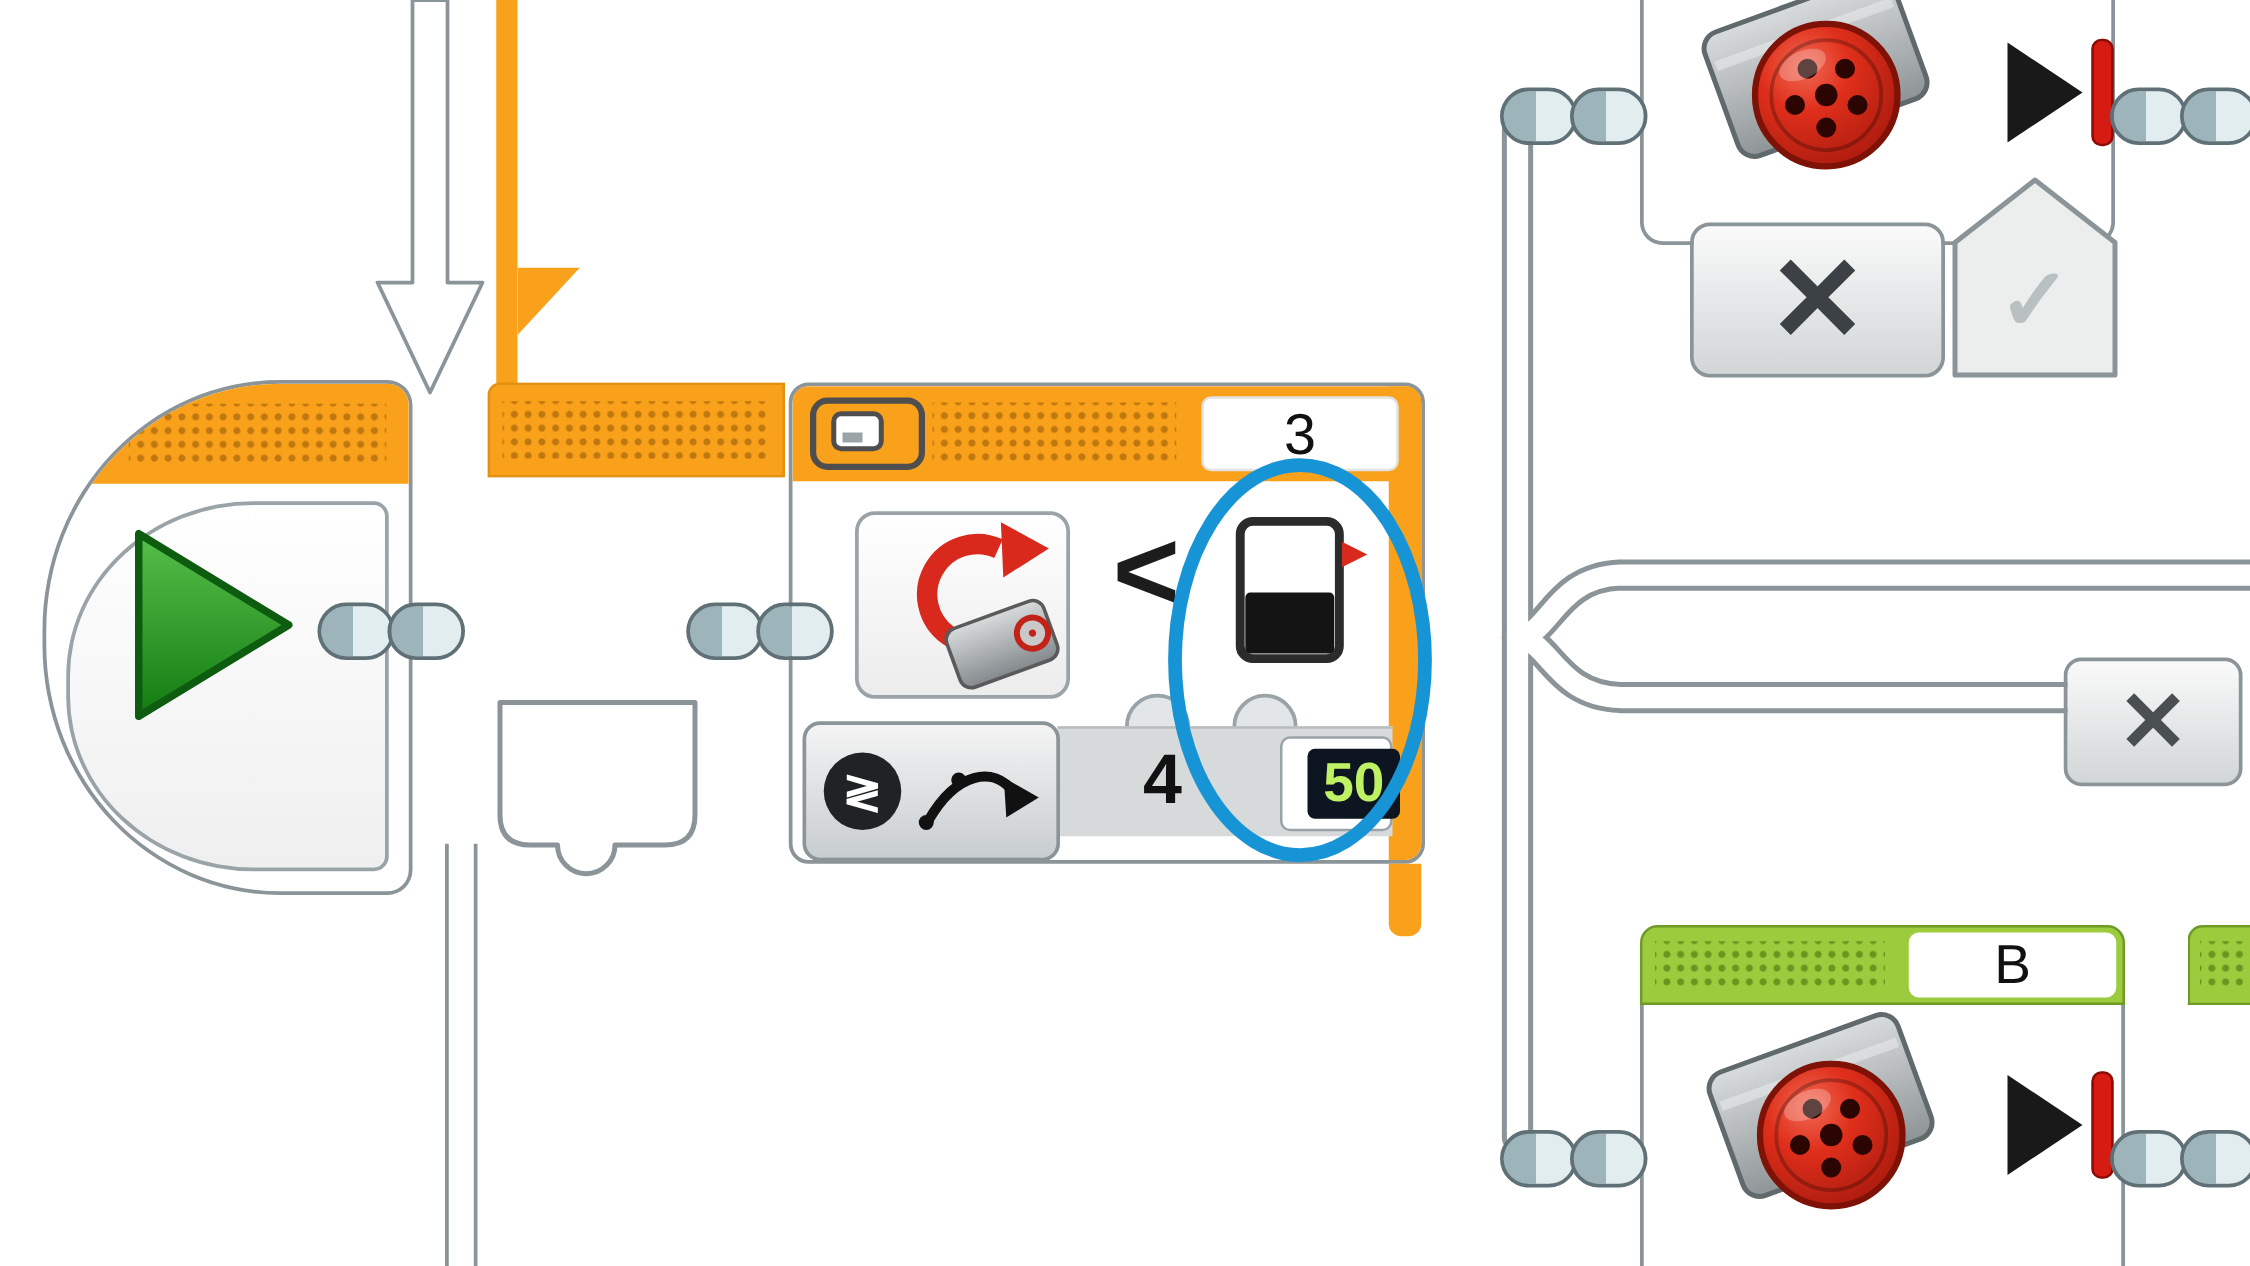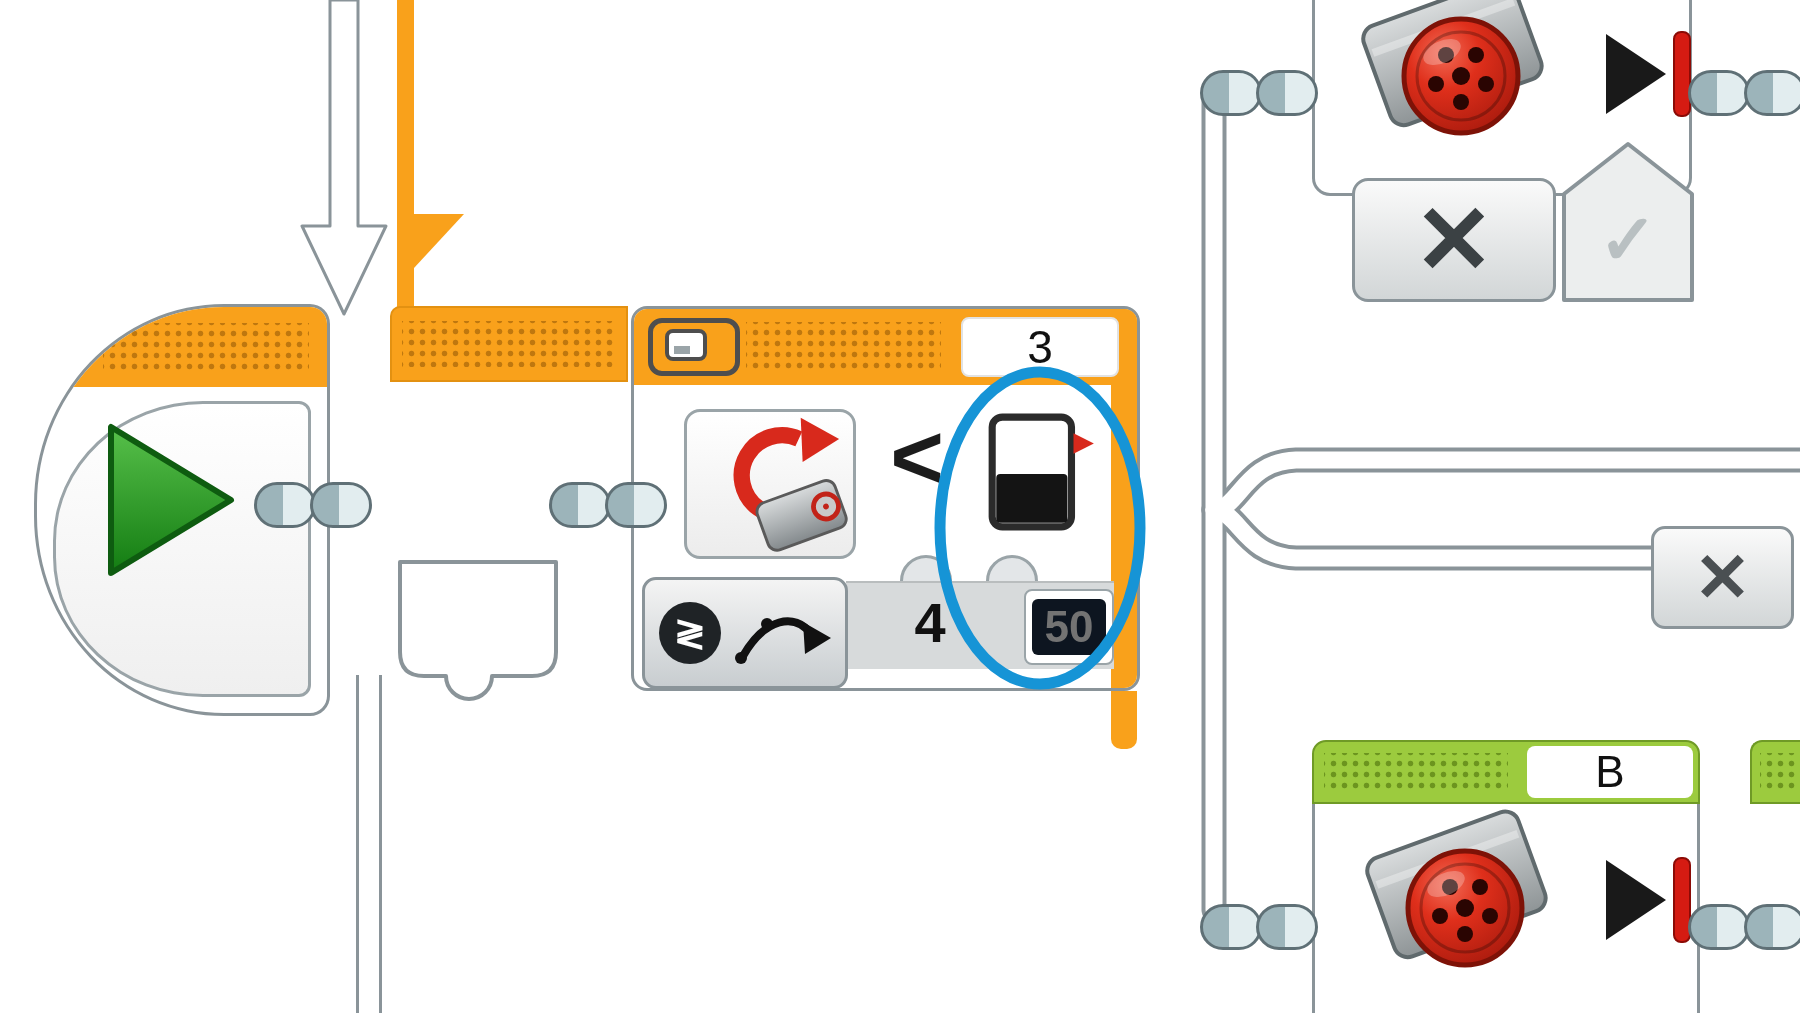--- a/index.html
+++ b/index.html
@@ -152,22 +152,22 @@
       </svg>
     </div>
 
     <div class="abs ctr" style="left:268px;top:282px;width:56px;height:62px;font-size:56px;
          font-weight:bold;color:#111;">
       <span>4</span>
     </div>
 
     <div class="abs" style="left:390px;top:280px;width:90px;height:76px;background:#fff;
          border:2px solid #9aa4a8;border-radius:8px;">
-      <div class="abs ctr" style="left:6px;top:8px;width:74px;height:56px;background:#0D1520;
-           border-radius:6px;color:#737373;font-size:44px;font-weight:bold;">
+      <div class="abs ctr" style="left:20px;top:8px;width:74px;height:56px;background:#0D1520;
+           border-radius:6px;color:#bef264;font-size:44px;font-weight:bold;">
         <span>50</span>
       </div>
     </div>
   </div>
 
   <div class="abs orange" style="left:1111px;top:691px;width:26px;height:58px;border-radius:0 0 10px 10px;"></div>
 
   <div class="pill" style="left:254px;top:482px;"></div>
   <div class="pill" style="left:310px;top:482px;"></div>
   <div class="pill" style="left:549px;top:482px;"></div>

